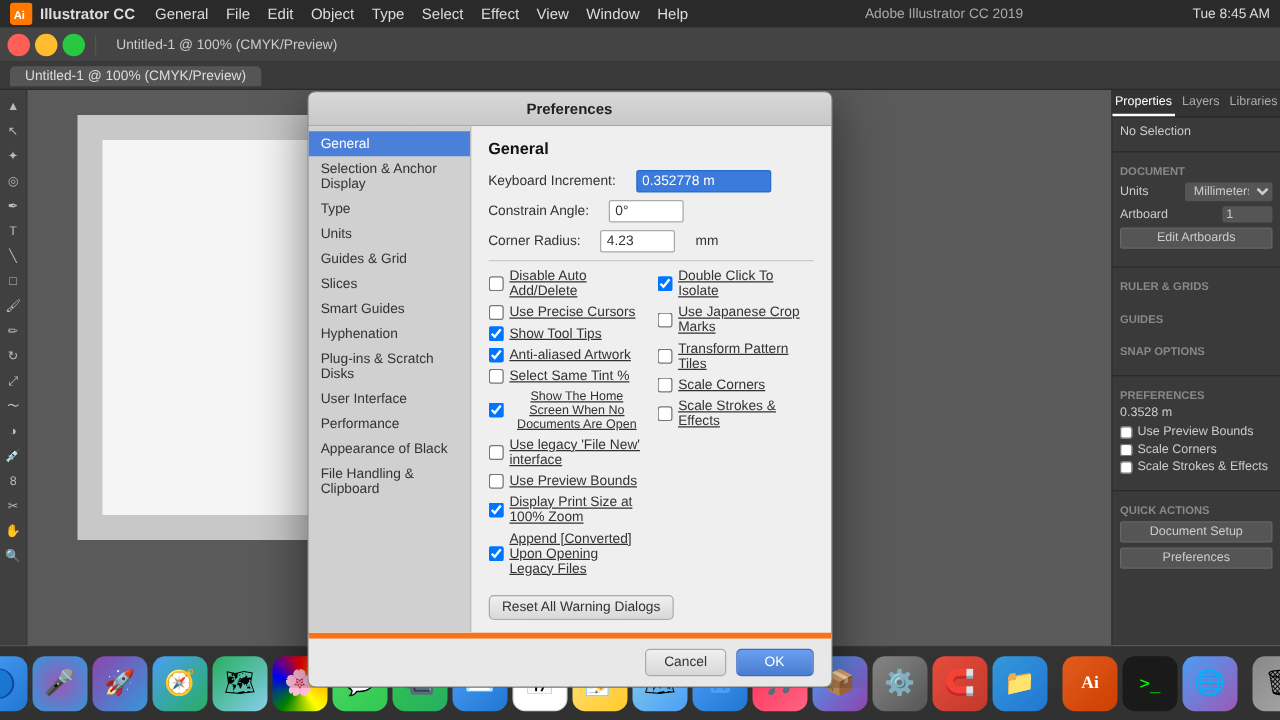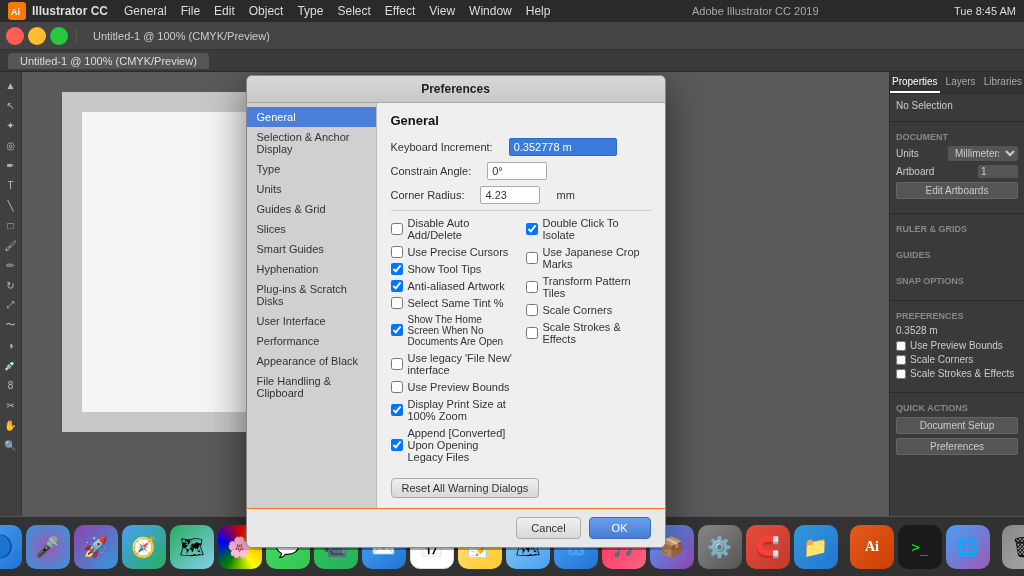--- a/index.html
+++ b/index.html
@@ -164,30 +164,30 @@
     .pref-input-plain {
       background: #fff; color: #333; border: 1px solid #aaa;
       padding: 2px 4px; font-size: 11px; border-radius: 2px; width: 60px;
     }
     .pref-unit { font-size: 11px; color: #333; }
 
     .pref-checkbox-row {
       display: flex; align-items: center; gap: 5px; margin-bottom: 5px;
     }
     .pref-checkbox-row input[type=checkbox] { width: 12px; height: 12px; }
-    .pref-checkbox-row label { font-size: 11px; color: #333; }
+    .pref-checkbox-row label { font-size: 11px; color: #333; text-decoration: underline; }
 
     .pref-divider { height: 1px; background: #ccc; margin: 6px 0; }
 
     .pref-columns { display: flex; gap: 10px; }
     .pref-col { flex: 1; }
 
     .dialog-footer {
       padding: 8px 14px; display: flex; justify-content: flex-end; gap: 8px;
-      border-top: 1px solid #f97316; background: #e8e8e8; border-radius: 0 0 6px 6px;
+      border-top: 5px solid #f97316; background: #e8e8e8; border-radius: 0 0 6px 6px;
     }
     .btn-cancel {
       padding: 4px 14px; background: linear-gradient(to bottom, #f0f0f0, #d8d8d8);
       border: 1px solid #aaa; border-radius: 4px; font-size: 11px; cursor: pointer; color: #333;
     }
     .btn-ok {
       padding: 4px 22px; background: linear-gradient(to bottom, #6a9ef0, #4a7dd0);
       border: 1px solid #3a6cc0; border-radius: 4px; font-size: 11px; cursor: pointer; color: #fff;
     }
     .btn-reset {
@@ -348,21 +348,21 @@
                 <div class="pref-checkbox-row">
                   <input type="checkbox" id="anti_aliased" checked="" style="">
                   <label for="anti_aliased">Anti-aliased Artwork</label>
                 </div>
                 <div class="pref-checkbox-row">
                   <input type="checkbox" id="select_same_tint" style="">
                   <label for="select_same_tint">Select Same Tint %</label>
                 </div>
                 <div class="pref-checkbox-row">
                   <input type="checkbox" id="show_home" checked="" style="">
-                  <label for="show_home" style="font-size:10px;">Show The Home Screen When No Documents Are Open</label>
+                  <label for="show_home" style="font-size:10px;text-align:center;">Show The Home Screen When No Documents Are Open</label>
                 </div>
                 <div class="pref-checkbox-row">
                   <input type="checkbox" id="use_legacy" style="">
                   <label for="use_legacy">Use legacy 'File New' interface</label>
                 </div>
                 <div class="pref-checkbox-row">
                   <input type="checkbox" id="use_preview_bounds" style="">
                   <label for="use_preview_bounds">Use Preview Bounds</label>
                 </div>
                 <div class="pref-checkbox-row">

